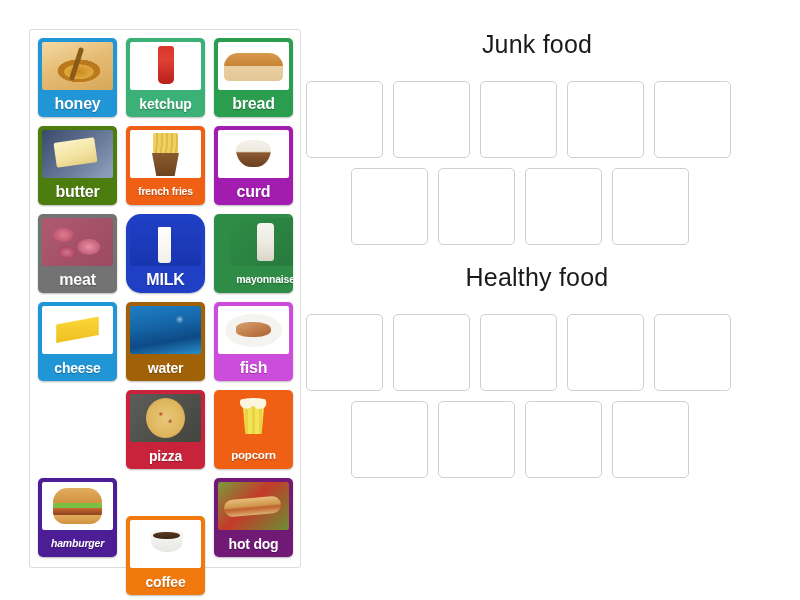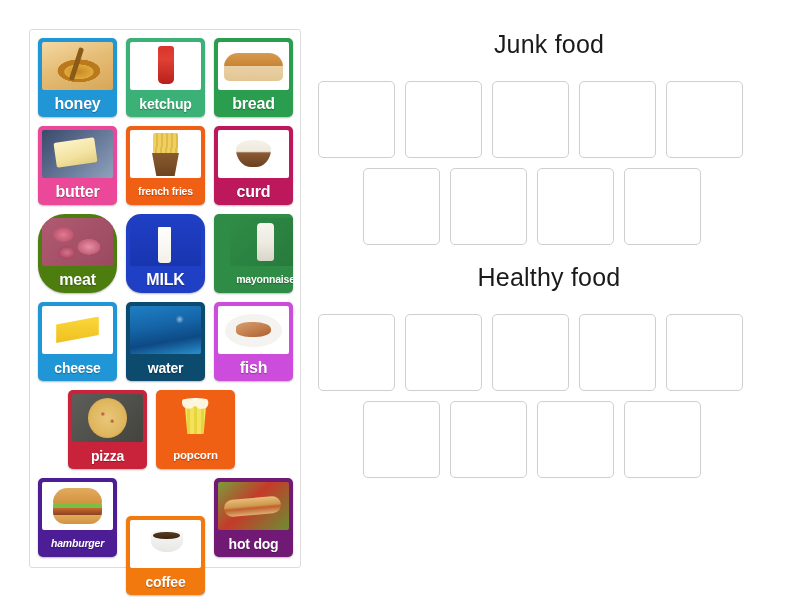--- a/index.html
+++ b/index.html
@@ -35,20 +35,21 @@
     border: 1px solid #dcdcdc;
     border-radius: 3px;
     background: #ffffff;
     padding: 8px 0 0 8px;
   }
   .tray-grid {
     display: flex;
     flex-wrap: wrap;
     gap: 9px;
     width: 255px;
+    justify-content: flex-end;
   }
 
   .tile {
     width: 79px;
     height: 79px;
     box-sizing: border-box;
     border-radius: 5px;
     position: relative;
     display: flex;
     flex-direction: column;
@@ -83,21 +84,21 @@
     white-space: nowrap;
   }
   .lbl-lg { font-size: 16px; }
   .lbl-md { font-size: 14px; }
   .lbl-sm { font-size: 11.5px; }
   .lbl-xs { font-size: 10.5px; }
 
   
   .categories {
     position: absolute;
-    left: 318px;
+    left: 306px;
     top: 30px;
     width: 462px;
   }
   .category { margin-bottom: 14px; }
   .category-title {
     text-align: center;
     font-size: 25px;
     color: #1a1a1a;
     font-weight: normal;
     margin: 0 0 22px 0;
@@ -392,49 +393,49 @@
           <div class="tile-label lbl-lg">honey</div>
         </div>
         <div class="tile" style="background: rgb(59, 176, 119);">
           <div class="tile-img art-ketchup"></div>
           <div class="tile-label lbl-md">ketchup</div>
         </div>
         <div class="tile" style="background: rgb(42, 157, 79);">
           <div class="tile-img art-bread"></div>
           <div class="tile-label lbl-lg">bread</div>
         </div>
-        <div class="tile" style="background: #ec4899;">
+        <div class="tile" style="background: #4d7c0f;">
           <div class="tile-img art-butter"></div>
           <div class="tile-label lbl-lg">butter</div>
         </div>
         <div class="tile" style="background: rgb(239, 95, 20);">
           <div class="tile-img art-fries"></div>
           <div class="tile-label lbl-xs">french fries</div>
         </div>
-        <div class="tile" style="background: #be185d;">
+        <div class="tile" style="background: #a21caf;">
           <div class="tile-img art-curd"></div>
           <div class="tile-label lbl-lg">curd</div>
         </div>
-        <div class="tile" style="background: #4d7c0f; border-radius: 27px;">
+        <div class="tile" style="background: #737373;">
           <div class="tile-img art-meat"></div>
           <div class="tile-label lbl-lg">meat</div>
         </div>
         <div class="tile" style="background: rgb(31, 63, 196); border-radius: 15px;">
           <div class="tile-img art-milk"></div>
           <div class="tile-label lbl-lg">MILK</div>
         </div>
         <div class="tile" style="background: rgb(47, 140, 70); padding-left: 28px;">
           <div class="tile-img art-mayo"></div>
           <div class="tile-label lbl-xs">mayonnaise</div>
         </div>
         <div class="tile" style="background: rgb(33, 150, 214);">
           <div class="tile-img art-cheese"></div>
           <div class="tile-label lbl-md">cheese</div>
         </div>
-        <div class="tile" style="background: #0c4a6e;">
+        <div class="tile" style="background: #a16207;">
           <div class="tile-img art-water"></div>
           <div class="tile-label lbl-md">water</div>
         </div>
         <div class="tile" style="background: rgb(204, 77, 219);">
           <div class="tile-img art-fish"></div>
           <div class="tile-label lbl-lg">fish</div>
         </div>
         <div class="tile" style="background: rgb(201, 35, 60); margin-left: 30px;">
           <div class="tile-img art-pizza"></div>
           <div class="tile-label lbl-md">pizza</div>

